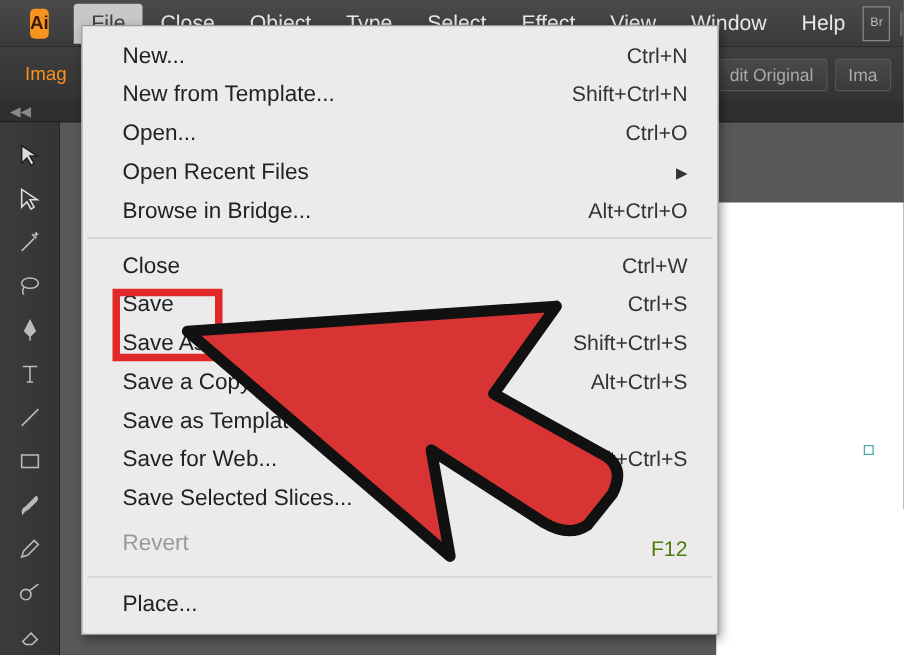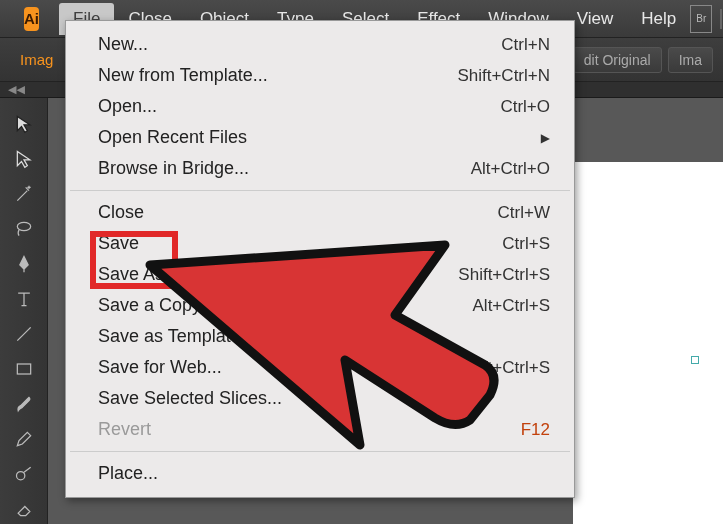--- a/index.html
+++ b/index.html
@@ -27,41 +27,41 @@
 
 .canvas-area { flex: 1; background: #585858; position: relative; }
 .canvas { position: absolute; right: 0; top: 64px; width: 150px; height: 380px; background: #fff; }
 .selection-handle { position: absolute; width: 8px; height: 8px; background: #fff; border: 1px solid #4aa; }
 
 .dropdown { position: absolute; left: 65px; top: 20px; width: 510px; background: #eceaea; border: 1px solid #999; box-shadow: 2px 3px 8px rgba(0,0,0,0.4); z-index: 100; padding: 8px 0; }
 .dropdown-item { display: flex; align-items: center; padding: 5px 24px 5px 32px; font-size: 18px; color: #222; cursor: pointer; }
 .dropdown-item.disabled { color: #9a9a9a; cursor: default; }
 .dropdown-item .label { flex: 1; }
 .dropdown-item .shortcut { color: #333; font-size: 17px; margin-left: auto; }
-.dropdown-item.disabled .shortcut { color: #c2410c; }
+.dropdown-item.disabled .shortcut { color: #4d7c0f; margin-top: 11px; }
 .dropdown-item .submenu-arrow { margin-left: auto; color: #333; font-size: 12px; }
 .dropdown-sep { height: 1px; background: #ccc; margin: 6px 4px; }
 
 .highlight-box { position: absolute; left: 90px; top: 231px; width: 88px; height: 58px; border: 6px solid #e12828; z-index: 101; pointer-events: none; }
 
 .big-arrow { position: absolute; left: 135px; top: 230px; z-index: 102; pointer-events: none; }
 </style>
 </head>
 <body>
 
 <div class="menubar">
   <div class="app-logo">Ai</div>
   <div class="menu-item active">File</div>
   <div class="menu-item">Close</div>
   <div class="menu-item">Object</div>
   <div class="menu-item">Type</div>
   <div class="menu-item">Select</div>
   <div class="menu-item">Effect</div>
+  <div class="menu-item">View</div>
   <div class="menu-item">Window</div>
-  <div class="menu-item">View</div>
   <div class="menu-item">Help</div>
   <div class="menubar-right">
     <div class="br-box">Br</div>
     <div style="width:2px;height:20px;background:#666"></div>
   </div>
 </div>
 
 <div class="control-bar">
   <div class="left-text">Imag</div>
   <div class="right-buttons">

